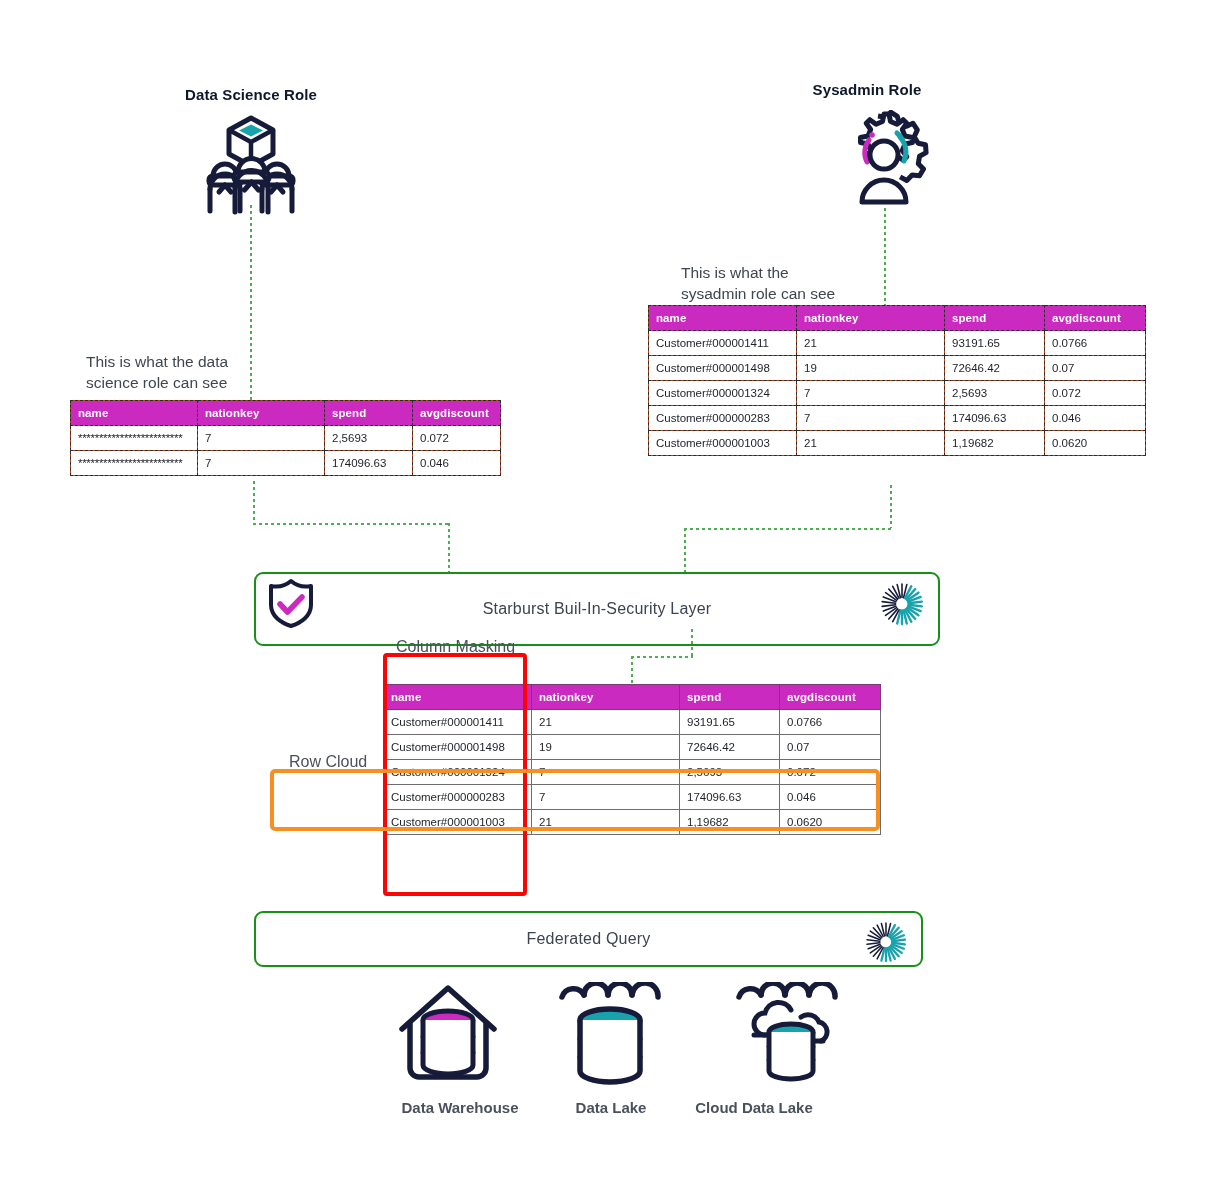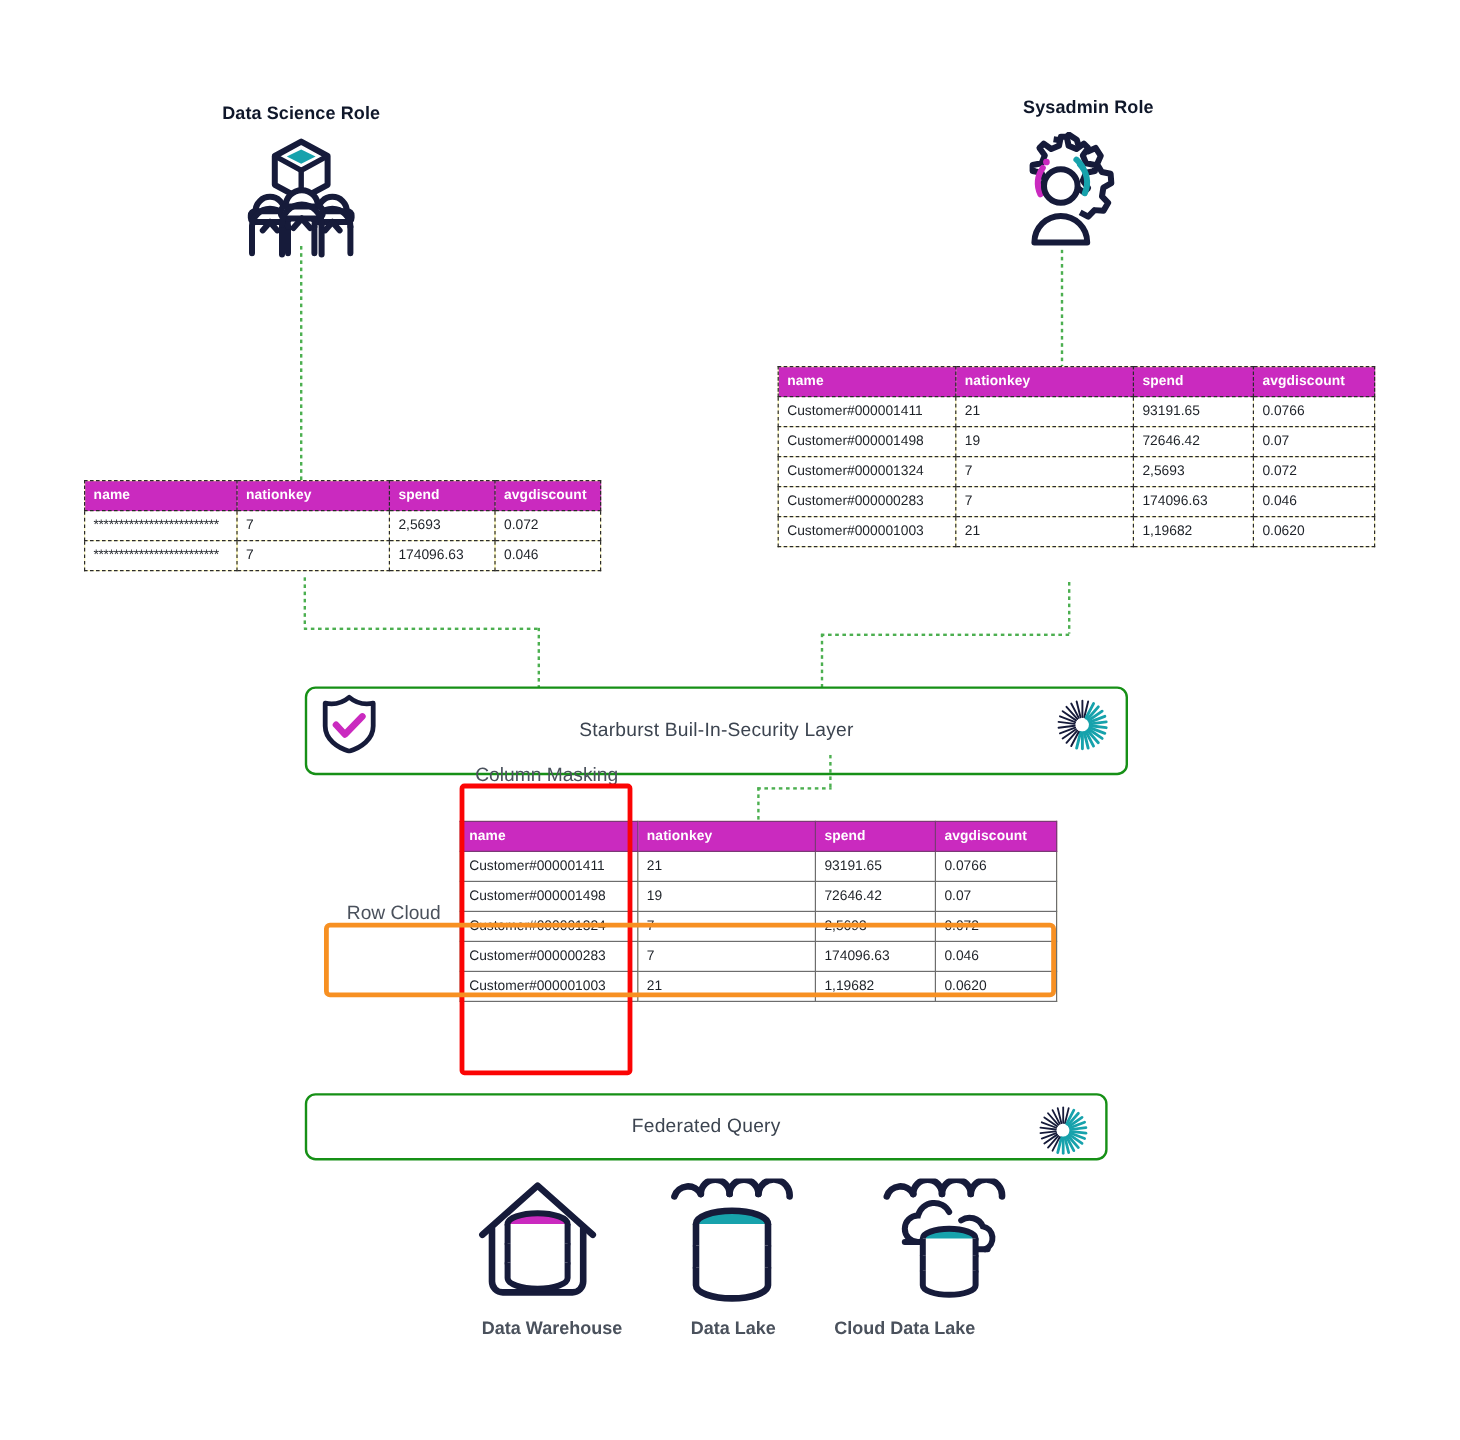--- a/index.html
+++ b/index.html
@@ -41,21 +41,21 @@
     font-size: 16px;
     color: #4a515c;
     white-space: nowrap;
   }
 
   
   table.grid {
     border-collapse: collapse;
     table-layout: fixed;
     width: 100%;
-    background: #fef9c3;
+    background: #c2410c;
   }
   table.grid th {
     background: #ca2abf;
     color: #ffffff;
     font-size: 11.5px;
     font-weight: bold;
     text-align: left;
     padding: 6px 7px;
     letter-spacing: .1px;
   }
@@ -145,21 +145,21 @@
   }
   .store-icon { position: absolute; }
 </style>
 </head>
 <body>
 
 <div id="stage">
 
   <div class="abs role-title" style="left:151px; top:86px; width:200px;">Data Science Role</div>
 
-  <div class="abs role-title" style="left:807px; top:81px; width:200px;">Sysadmin Role</div>
+  <div class="abs role-title" style="left:767px; top:81px; width:200px;">Sysadmin Role</div>
 
   <div class="abs" style="left:196px; top:110px; width:110px; height:105px;">
     <svg width="110" height="105" viewBox="0 0 110 105" fill="none">
 
       <path d="M55 8 L77 20 L77 44 L55 56 L33 44 L33 20 Z" stroke="#161b3a" stroke-width="5" stroke-linejoin="round" fill="#fff"></path>
       <path d="M33 20 L55 32 L77 20" stroke="#161b3a" stroke-width="4.5" stroke-linejoin="round" fill="none"></path>
       <path d="M55 32 L55 56" stroke="#161b3a" stroke-width="4.5" fill="none"></path>
       <path d="M43 20.5 L55 14.5 L67 20.5 L55 26.5 Z" fill="#17a2ac"></path>
 
       <g stroke="#161b3a" stroke-width="5" fill="none" stroke-linecap="round">
@@ -209,21 +209,29 @@
       <circle cx="41" cy="25" r="2.8" fill="#ca2abf"></circle>
 
       <circle cx="53" cy="45" r="14" stroke="#161b3a" stroke-width="5" fill="#fff"></circle>
       <path d="M31 92 a22 22 0 0 1 44 0 Z" stroke="#161b3a" stroke-width="5" fill="#fff" stroke-linejoin="round"></path>
     </svg>
   </div>
 
   <div class="conn-v abs" style="left:250px; top:205px; height:205px;"></div>
   <div class="conn-v abs" style="left:884px; top:208px; height:100px;"></div>
 
-
+  <div class="abs caption" style="left:86px; top:352px; width:230px;">
+    <div>This is what the data</div>
+    <div>science role can see</div>
+  </div>
+
+  <div class="abs caption" style="left:681px; top:263px; width:250px;">
+    <div>This is what the</div>
+    <div>sysadmin role can see</div>
+  </div>
 
   <div class="abs dashed-tbl" style="left:70px; top:400px; width:430px;">
     <table class="grid">
       <colgroup>
         <col style="width:127px">
           <col style="width:127px">
           <col style="width:88px">
           <col style="width:88px">
       </colgroup>
       <thead>

